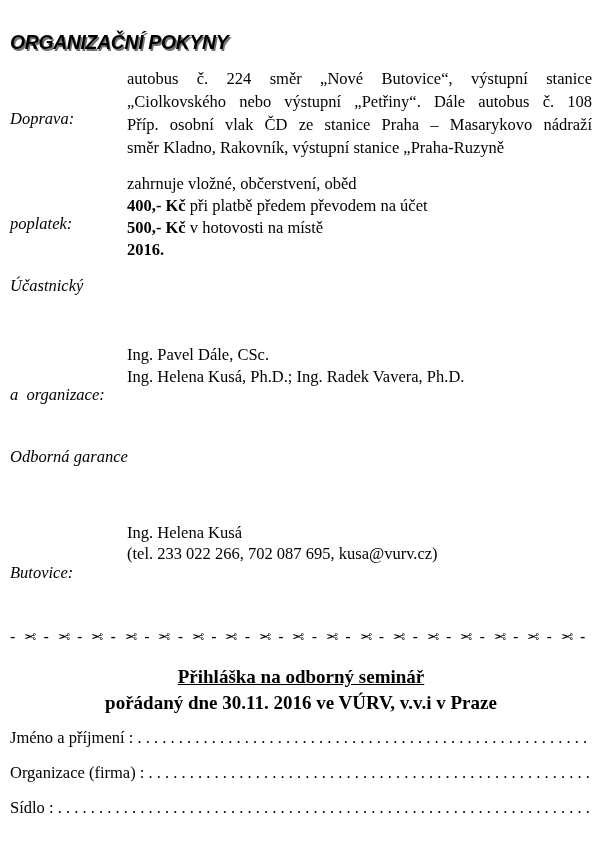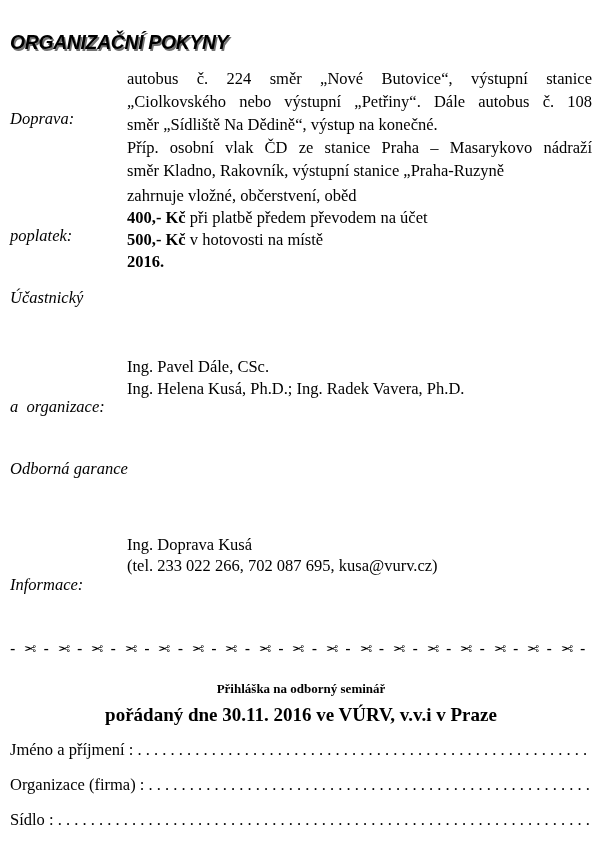--- a/index.html
+++ b/index.html
@@ -37,42 +37,41 @@
 
   
   .cut-line {
     font-family:"DejaVu Sans", sans-serif;
     font-size:15px; line-height:22px; white-space:pre;
     word-spacing:2px; letter-spacing:0.5px; overflow:hidden;
   }
   .cut-line .sc { display:inline-block; transform:scaleX(-1); }
 
   
-  .app-h1 { margin-top:16px; text-align:center; font-weight:bold; font-size:13px; line-height:26px; }
+  .app-h1 { margin-top:16px; text-align:center; font-weight:bold; font-size:19px; line-height:26px;text-decoration:underline; }
   .app-h2 { text-align:center; font-weight:bold; font-size:19px; line-height:26px; }
 
   
   .form { margin-top:10px; }
   .frow { white-space:pre; overflow:hidden; height:24px; line-height:24px; margin-bottom:11px; }
 </style>
 </head>
 <body>
 
 <div class="page">
 
   <div class="doc-title">ORGANIZAČNÍ POKYNY</div>
 
   <div class="sec doprava">
     <div class="label">
       <div>Doprava:</div>
     </div>
     <div class="content">
       <div class="jl">autobus č. 224 směr „Nové Butovice“, výstupní stanice</div>
       <div class="jl">„Ciolkovského nebo výstupní „Petřiny“. Dále autobus č. 108</div>
-      <div class="pl">směr „Sídliště Na Dědině“, výstup na konečné.</div>
       <div class="jl">Příp. osobní vlak ČD ze stanice Praha – Masarykovo nádraží</div>
       <div class="pl">směr Kladno, Rakovník, výstupní stanice „Praha-Ruzyně</div>
     </div>
   </div>
 
   <div class="sec poplatek">
     <div class="label">
       <div>poplatek:</div>
       <div>Účastnický</div>
     </div>
@@ -90,24 +89,24 @@
       <div>Odborná garance</div>
     </div>
     <div class="content">
       <div class="pl">Ing. Pavel Dále, CSc.</div>
       <div class="pl">Ing. Helena Kusá, Ph.D.; Ing. Radek Vavera, Ph.D.</div>
     </div>
   </div>
 
   <div class="sec informace">
     <div class="label">
-      <div>Informace:</div>
+      <div>Butovice:</div>
     </div>
     <div class="content">
-      <div class="pl">Ing. Doprava Kusá</div>
+      <div class="pl">Ing. Helena Kusá</div>
       <div class="pl">(tel. 233 022 266, 702 087 695, kusa@vurv.cz)</div>
     </div>
   </div>
 
   <div class="cut-line">- <span class="sc">✂</span> - <span class="sc">✂</span> - <span class="sc">✂</span> - <span class="sc">✂</span> - <span class="sc">✂</span> - <span class="sc">✂</span> - <span class="sc">✂</span> - <span class="sc">✂</span> - <span class="sc">✂</span> - <span class="sc">✂</span> - <span class="sc">✂</span> - <span class="sc">✂</span> - <span class="sc">✂</span> - <span class="sc">✂</span> - <span class="sc">✂</span> - <span class="sc">✂</span> - <span class="sc">✂</span> -  - </div>
 
   <div class="app-h1">Přihláška na odborný seminář</div>
   <div class="app-h2">pořádaný dne 30.11. 2016 ve VÚRV, v.v.i v Praze</div>
 
   <div class="form">

